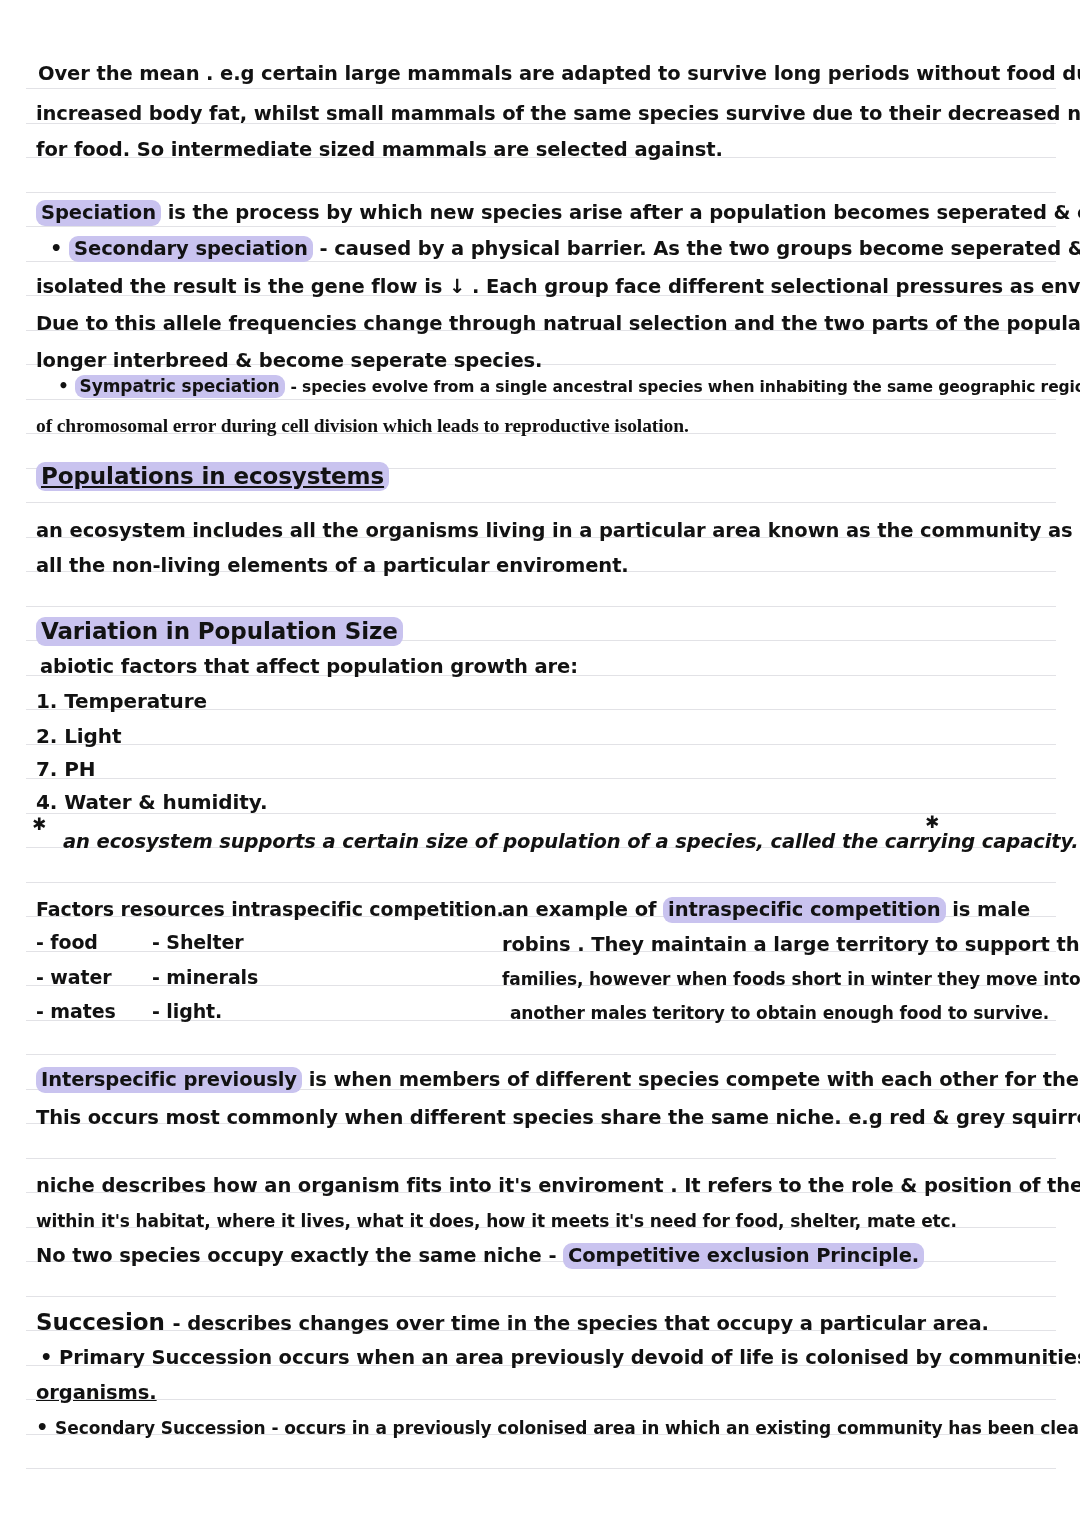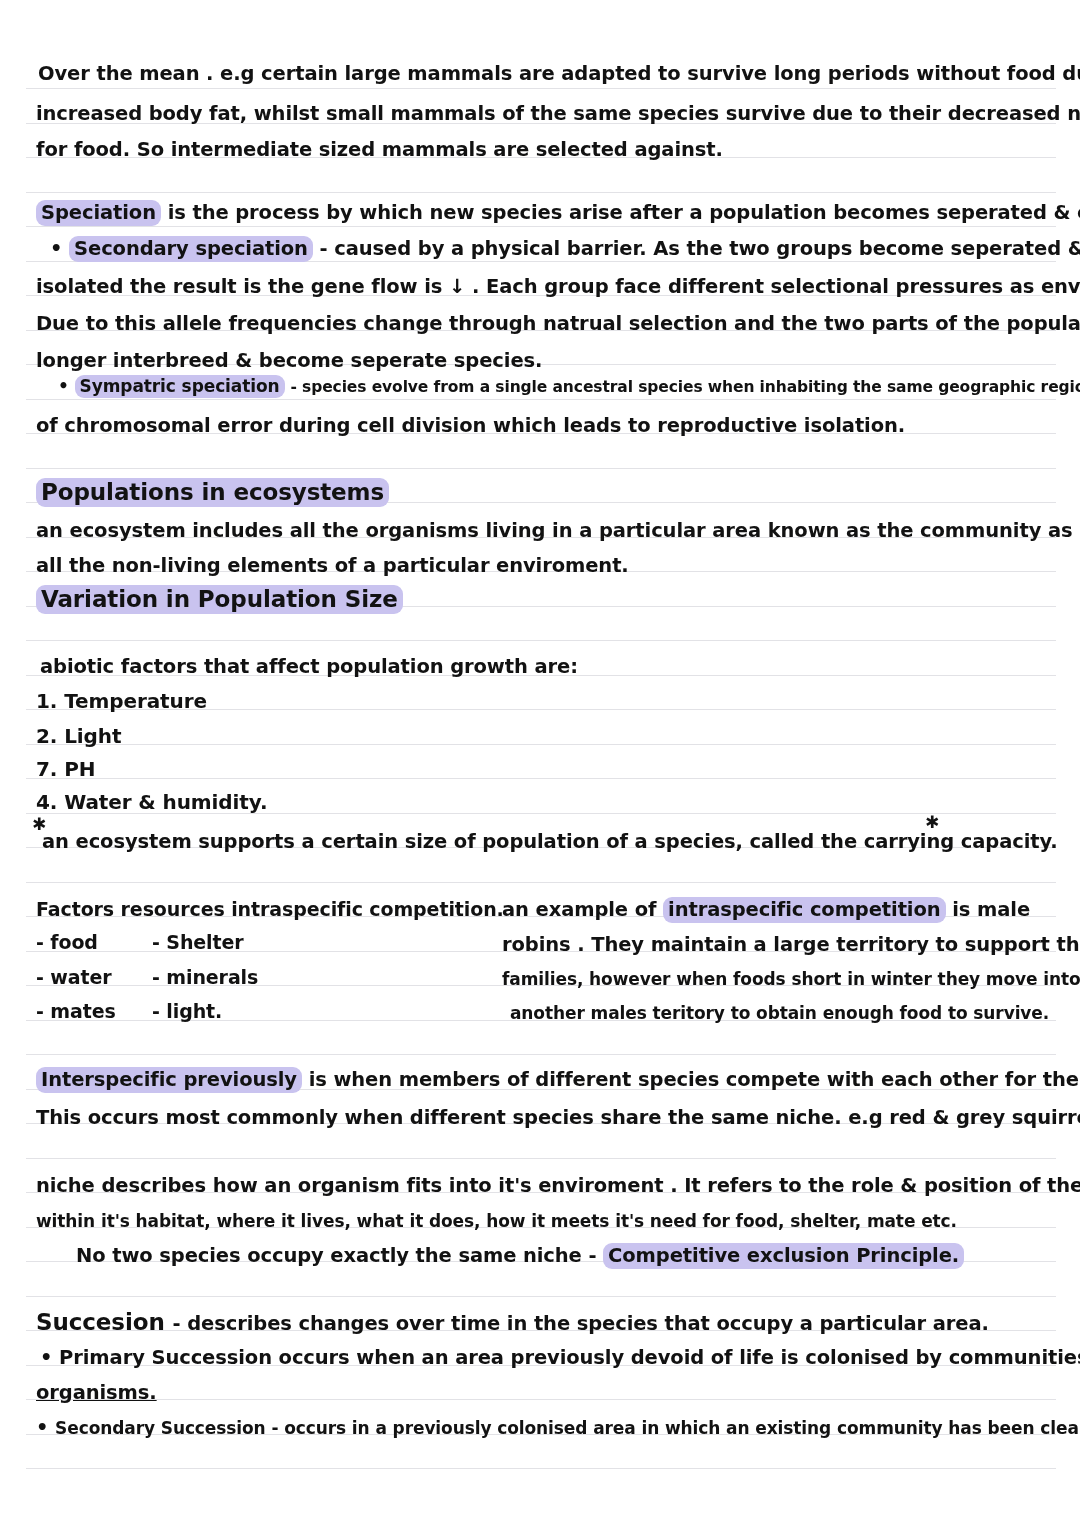--- a/index.html
+++ b/index.html
@@ -145,41 +145,41 @@
     </div>
 
     <div class="ln s-body" style="left:36px; top:314px;">Due to this allele frequencies change through natrual selection and the two parts of the population can no</div>
     <div class="ln s-body" style="left:36px; top:351px;">longer interbreed &amp; become seperate species.</div>
 
     <div class="ln s-small" style="left:58px; top:378px;">
       <span>•</span>
       <span class="hl">Sympatric speciation</span>
       <span class="s-tiny">- species evolve from a single ancestral species when inhabiting the same geographic region . e.g a result</span>
     </div>
-    <div class="ln s-body" style="left:36px; top:416px;">of chromosomal error during cell division which leads to reproductive isolation.</div>
-
-    <div class="ln s-head" style="left:36px; top:481px;">
+    <div class="ln s-body" style="left:36px; top:416px;font-family:Liberation Serif, serif;">of chromosomal error during cell division which leads to reproductive isolation.</div>
+
+    <div class="ln s-head" style="left:36px; top:465px;text-decoration:underline;">
       <span class="hl">Populations in ecosystems</span>
     </div>
     <div class="ln s-body" style="left:36px; top:521px;">an ecosystem includes all the organisms living in a particular area known as the community as well as</div>
     <div class="ln s-body" style="left:36px; top:556px;">all the non-living elements of a particular enviroment.</div>
 
-    <div class="ln s-head" style="left:36px; top:588px;">
+    <div class="ln s-head" style="left:36px; top:620px;">
       <span class="hl">Variation in Population Size</span>
     </div>
     <div class="ln s-body" style="left:40px; top:657px;">abiotic factors that affect population growth are:</div>
 
     <div class="ln s-num" style="left:36px; top:691px;">1. Temperature</div>
     <div class="ln s-num" style="left:36px; top:726px;">2. Light</div>
     <div class="ln s-num" style="left:36px; top:759px;">7. PH</div>
     <div class="ln s-num" style="left:36px; top:792px;">4. Water &amp; humidity.</div>
 
     <div class="star" style="left:32px; top:814px;">✱</div>
     <div class="star" style="left:925px; top:812px;">✱</div>
-    <div class="ln s-body" style="left:42px; top:832px;">an ecosystem supports a certain size of population of a species, called the carrying capacity.</div>
+    <div class="ln s-body" style="left:63px; top:832px;font-style:italic;">an ecosystem supports a certain size of population of a species, called the carrying capacity.</div>
 
     <div class="ln s-col" style="left:36px; top:900px;">Factors resources intraspecific competition.</div>
 
     <div class="ln s-col" style="left:36px; top:933px;">- food</div>
     <div class="ln s-col" style="left:152px; top:933px;">- Shelter</div>
 
     <div class="ln s-col" style="left:36px; top:968px;">- water</div>
     <div class="ln s-col" style="left:152px; top:968px;">- minerals</div>
 
     <div class="ln s-col" style="left:36px; top:1002px;">- mates</div>
@@ -195,21 +195,21 @@
     <div class="ln s-small" style="left:502px; top:971px;">families, however when foods short in winter they move into</div>
 
     <div class="ln s-body" style="left:36px; top:1070px;">
       <span class="hl">Interspecific previously</span>
       <span>is when members of different species compete with each other for the same resources.</span>
     </div>
     <div class="ln s-body" style="left:36px; top:1108px;">This occurs most commonly when different species share the same niche. e.g red &amp; grey squirrels in the UK</div>
 
     <div class="ln s-body" style="left:36px; top:1176px;">niche describes how an organism fits into it's enviroment . It refers to the role &amp; position of the organism</div>
     <div class="ln s-small" style="left:36px; top:1213px;">within it's habitat, where it lives, what it does, how it meets it's need for food, shelter, mate etc.</div>
-    <div class="ln s-body" style="left:36px; top:1246px;margin-left:40px;">
+    <div class="ln s-body" style="left:36px; top:1246px;">
       <span>No two species occupy exactly the same niche -</span>
       <span class="hl">Competitive exclusion Principle.</span>
     </div>
 
     <div class="ln s-head" style="left:36px; top:1311px;">
       <span>Succesion</span>
       <span class="s-body">- describes changes over time in the species that occupy a particular area.</span>
     </div>
 
     <div class="ln s-body" style="left:40px; top:1348px;">

